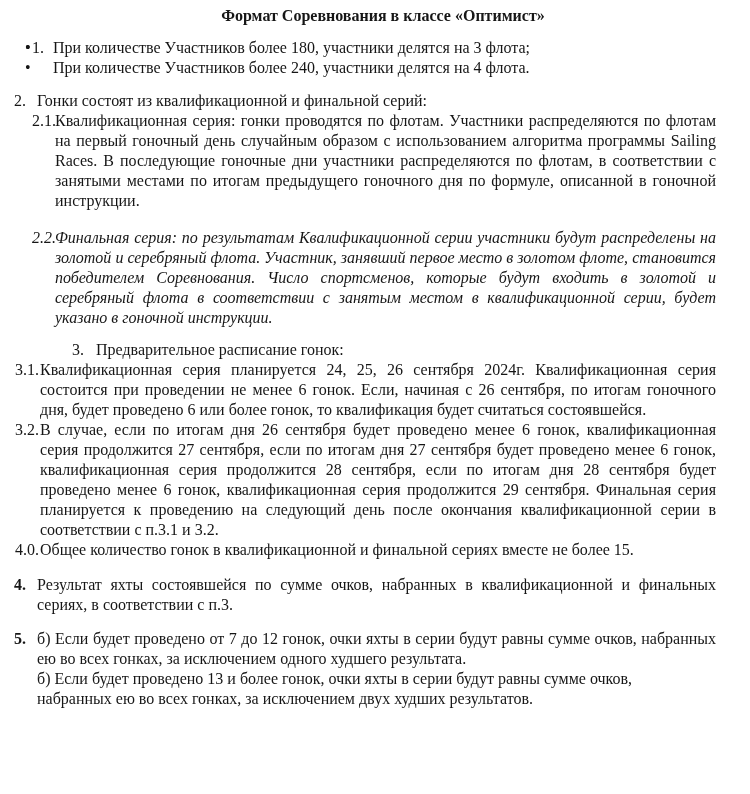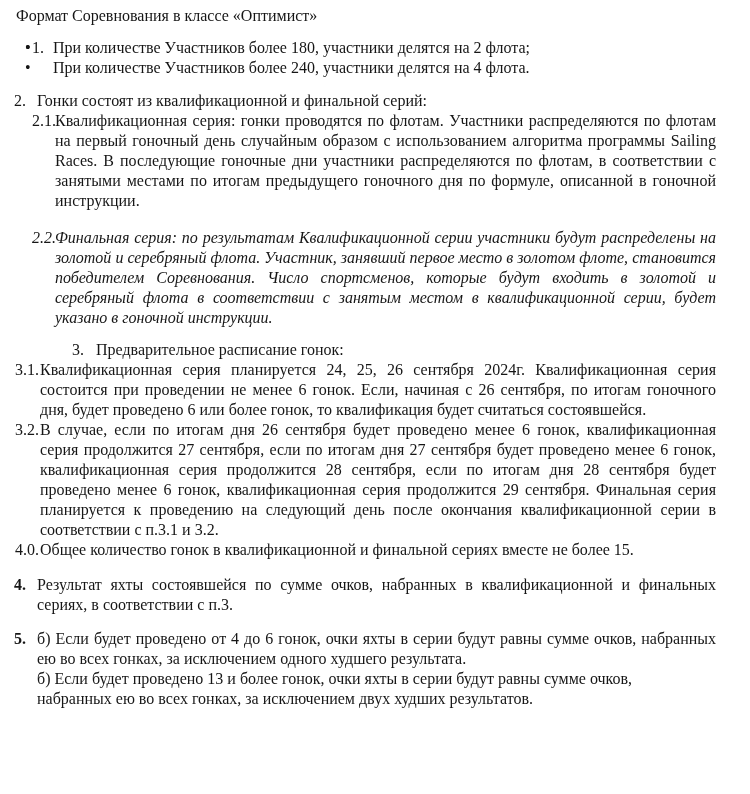--- a/index.html
+++ b/index.html
@@ -17,22 +17,22 @@
     background: #ffffff;
     color: #161616;
     font-family: "Liberation Serif", "DejaVu Serif", serif;
     font-size: 16px;
     line-height: 20px;
   }
   .title {
     margin: 0 0 13px 16px;
     font-size: 16px;
     line-height: 19px;
-    font-weight: normal;
-    text-align: left;
+    font-weight: bold;
+    text-align: center;
   }
   .row { position: relative; }
   .row .marker { position: absolute; top: 0; }
   .justify { text-align: justify; }
 
   
   .i1 { margin-left: 53px; margin-right: 32px; }
   .i1 .marker { left: -21px; }
 
   
@@ -74,21 +74,21 @@
 
   <div class="row i1">
     <span class="marker">1.</span>
   </div>
 
   <div class="row bul">
     <span class="marker">•</span>
   </div>
   <div class="row bul">
     <span class="marker">•</span>
-    <span>При количестве Участников более 180, участники делятся на 2 флота;</span>
+    <span>При количестве Участников более 180, участники делятся на 3 флота;</span>
   </div>
   <div class="row bul">
     <span class="marker">•</span>
     <span>При количестве Участников более 240, участники делятся на 4 флота.</span>
   </div>
 
   <div class="row main mt-item2">
     <span class="marker">2.</span>
     <span>Гонки состоят из квалификационной и финальной серий:</span>
   </div>
@@ -123,18 +123,18 @@
     <span>Общее количество гонок в квалификационной и финальной сериях вместе не более 15.</span>
   </div>
 
   <div class="row main justify mt-4">
     <span class="marker bold">4.</span>
     <span>Результат яхты состоявшейся по сумме очков, набранных в квалификационной и финальных сериях,  в соответствии с п.3.</span>
   </div>
 
   <div class="row main mt-5">
     <span class="marker bold">5.</span>
-    <div class="justify">б) Если будет проведено от 4 до 6 гонок, очки яхты в серии будут равны сумме очков, набранных ею во всех гонках, за исключением одного худшего результата.</div>
+    <div class="justify">б) Если будет проведено от 7 до 12 гонок, очки яхты в серии будут равны сумме очков, набранных ею во всех гонках, за исключением одного худшего результата.</div>
     <div class="part-pre">б) Если будет проведено 13 и более гонок, очки яхты в серии будут равны сумме очков,
 набранных ею во всех гонках, за исключением двух худших результатов.</div>
   </div>
 
 </div>
 
 </body></html>

